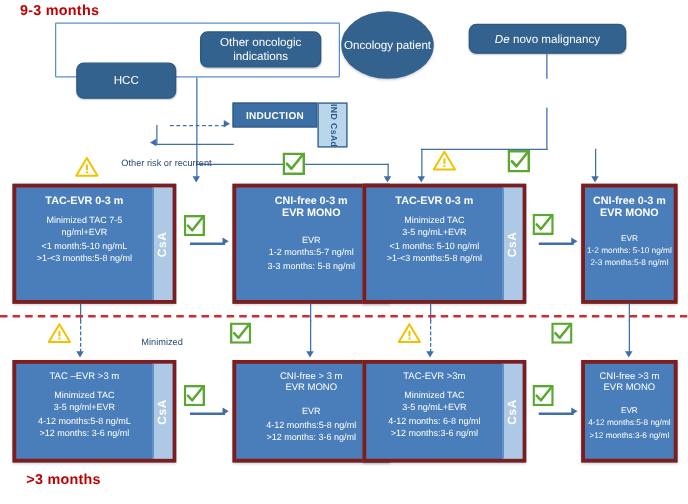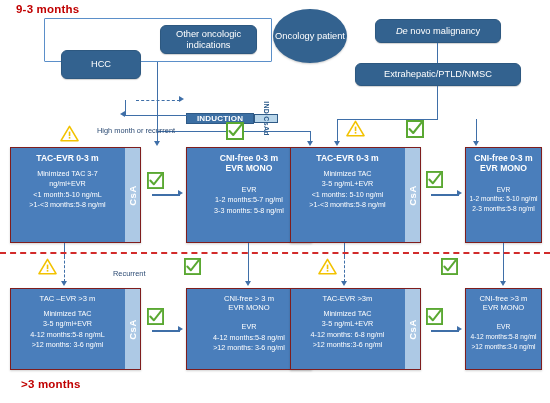--- a/index.html
+++ b/index.html
@@ -50,21 +50,21 @@
     background:#b9d6ea;border:1px solid #2f5a86;color:#2b5party;
     color:#2b5a8a;display:flex;align-items:center;justify-content:center;
   }
   .ind-side span{
     transform:rotate(90deg);white-space:nowrap;font-size:7px;font-weight:bold;
     letter-spacing:.3px;
   }
 
   
   .proto{
-    display:flex;background:#4a7ebb;border:1px solid #7f1d1d;
+    display:flex;background:#4a7ebb;border:3px solid #7f1d1d;
     box-shadow:0 1px 2px rgba(0,0,0,.18);
   }
   .proto-main{
     flex:1;color:#ffffff;display:flex;flex-direction:column;
     align-items:center;justify-content:flex-start;padding:6px 3px 4px 3px;
     text-align:center;
   }
   .proto-title{font-size:8.6px;font-weight:bold;line-height:1.15;margin-bottom:5px;}
   .proto-title.small{font-size:7.6px;font-weight:normal;}
   .proto-body{font-size:7.2px;line-height:1.45;}
@@ -130,49 +130,46 @@
   </div>
 
   <div class="abs pill" style="left:375px;top:19px;width:126px;height:24px;">
     <span>
       <i>De</i><span> novo malignancy</span>
     </span>
   </div>
 
   <div class="ln-v" style="left:437px;top:43px;height:20px;"></div>
 
-  <div class="abs pill" style="left:355px;top:63px;width:166px;height:23px;">
-    <span>Extrahepatic/PTLD/NMSC</span>
-  </div>
 
   <div class="ln-v" style="left:157px;top:62px;height:18px;"></div>
   <div class="ln-v" style="left:157px;top:80px;height:52px;"></div>
   <div class="ln-h" style="left:157px;top:131px;width:154px;"></div>
   <div class="ln-v" style="left:157px;top:131px;height:12px;"></div>
   <div class="arrow-d" style="left:153.5px;top:141px;"></div>
   <div class="ln-v" style="left:310px;top:131px;height:12px;"></div>
   <div class="arrow-d" style="left:306.5px;top:141px;"></div>
 
-  <div class="abs ind-wrap" style="left:186px;top:100px;width:92px;height:36px;align-items:center;">
+  <div class="abs ind-wrap" style="left:186px;top:82px;width:92px;height:36px;">
     <div class="ind-left">
       <div class="ind-cell" style="height:50%;">INDUCTION</div>
     </div>
     <div class="ind-side" style="width:22px;">
       <span>IND CsAd</span>
     </div>
   </div>
 
   <div class="dash-h" style="left:136px;top:100px;width:44px;"></div>
   <div class="arrow-r" style="left:179px;top:96.4px;"></div>
 
   <div class="ln-h" style="left:125px;top:115px;width:62px;"></div>
   <div class="arrow-l" style="left:119.5px;top:111.4px;"></div>
   <div class="ln-v" style="left:125px;top:100px;height:16px;"></div>
 
-  <div class="edge-label" style="left:97px;top:126px;">High month or recurrent</div>
+  <div class="edge-label" style="left:97px;top:126px;">Other risk or recurrent</div>
 
   <div class="ln-v" style="left:437px;top:86px;height:34px;"></div>
   <div class="ln-h" style="left:337px;top:119px;width:101px;"></div>
   <div class="ln-v" style="left:337px;top:119px;height:24px;"></div>
   <div class="arrow-d" style="left:333.5px;top:141px;"></div>
   <div class="ln-v" style="left:476px;top:119px;height:24px;"></div>
   <div class="arrow-d" style="left:472.5px;top:141px;"></div>
 
   <div class="ico" style="left:60px;top:125px;">
     <svg width="19" height="17" viewBox="0 0 20 18">
@@ -198,21 +195,21 @@
     <svg width="18" height="18" viewBox="0 0 18 18">
         <rect x="1" y="1" width="16" height="16" fill="#ffffff" stroke="#5aa832" stroke-width="2"></rect>
         <path d="M3.5 9 L7.2 13 L15.5 2.6" fill="none" stroke="#5aa832" stroke-width="2.1" stroke-linecap="round" stroke-linejoin="round"></path>
       </svg>
   </div>
 
   <div class="abs proto" style="left:10px;top:147px;width:131px;height:96px;">
     <div class="proto-main">
       <div class="proto-title">TAC-EVR 0-3 m</div>
       <div class="proto-body">
-        <span class="ln">Minimized TAC 3-7</span>
+        <span class="ln">Minimized TAC 7-5</span>
         <span class="ln">ng/ml+EVR</span>
         <span class="ln">&lt;1 month:5-10 ng/mL</span>
         <span class="ln">&gt;1-&lt;3 months:5-8 ng/ml</span>
       </div>
     </div>
     <div class="csa">
       <span>CsA</span>
     </div>
   </div>
 
@@ -296,21 +293,21 @@
   <div class="ln-v" style="left:503px;top:256px;height:26px;"></div>
   <div class="arrow-d" style="left:499.5px;top:281px;"></div>
 
   <div class="ico" style="left:38px;top:258px;">
     <svg width="19" height="17" viewBox="0 0 20 18">
         <path d="M10 1.4 L19 16.6 L1 16.6 Z" fill="none" stroke="#f2c200" stroke-width="1.7" stroke-linejoin="round"></path>
         <rect x="9.2" y="7" width="1.7" height="4.8" fill="#f2c200"></rect>
         <rect x="9.2" y="12.7" width="1.7" height="1.7" fill="#f2c200"></rect>
       </svg>
   </div>
-  <div class="edge-label" style="left:113px;top:269px;">Recurrent</div>
+  <div class="edge-label" style="left:113px;top:269px;">Minimized</div>
   <div class="ico" style="left:184px;top:258px;">
     <svg width="17" height="17" viewBox="0 0 18 18">
         <rect x="1" y="1" width="16" height="16" fill="#ffffff" stroke="#5aa832" stroke-width="2"></rect>
         <path d="M3.5 9 L7.2 13 L15.5 2.6" fill="none" stroke="#5aa832" stroke-width="2.1" stroke-linecap="round" stroke-linejoin="round"></path>
       </svg>
   </div>
   <div class="ico" style="left:318px;top:258px;">
     <svg width="19" height="17" viewBox="0 0 20 18">
         <path d="M10 1.4 L19 16.6 L1 16.6 Z" fill="none" stroke="#f2c200" stroke-width="1.7" stroke-linejoin="round"></path>
         <rect x="9.2" y="7" width="1.7" height="4.8" fill="#f2c200"></rect>

